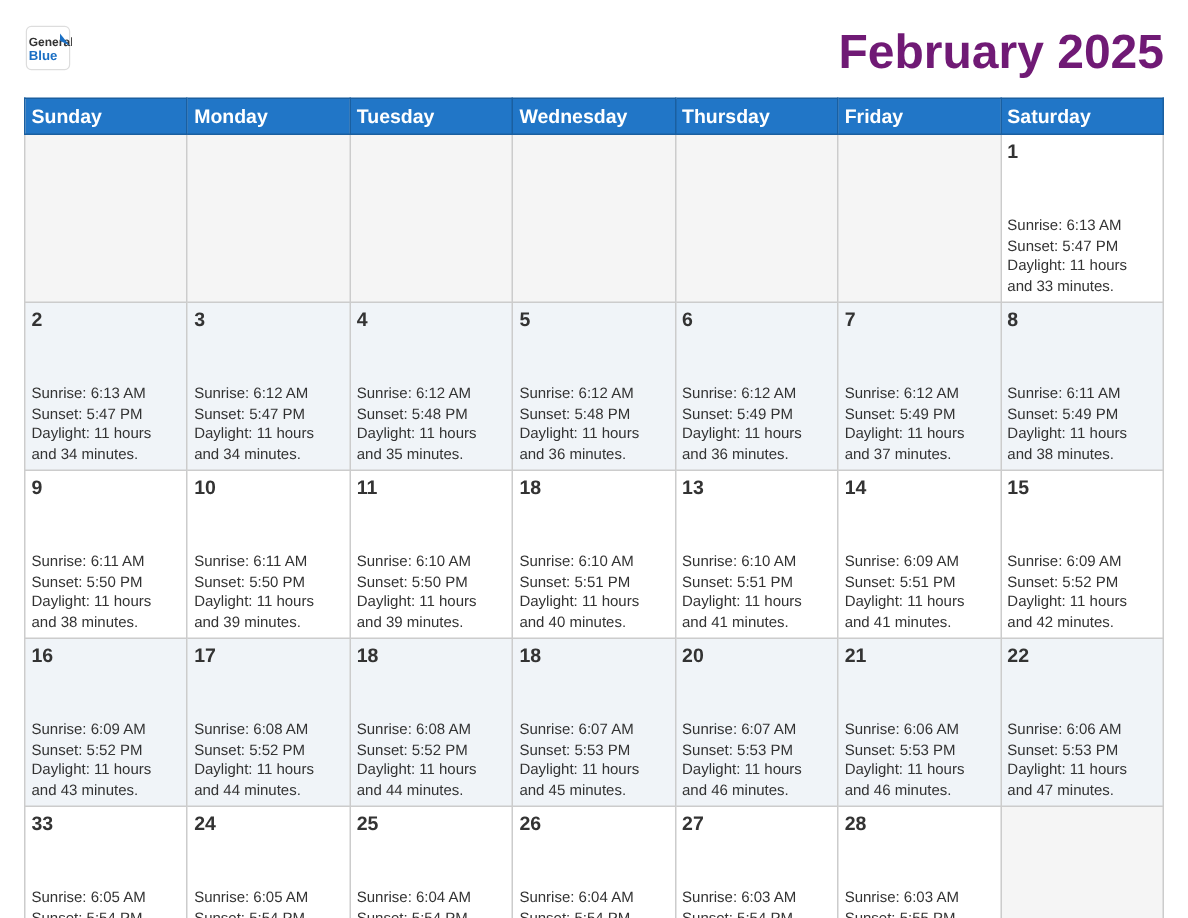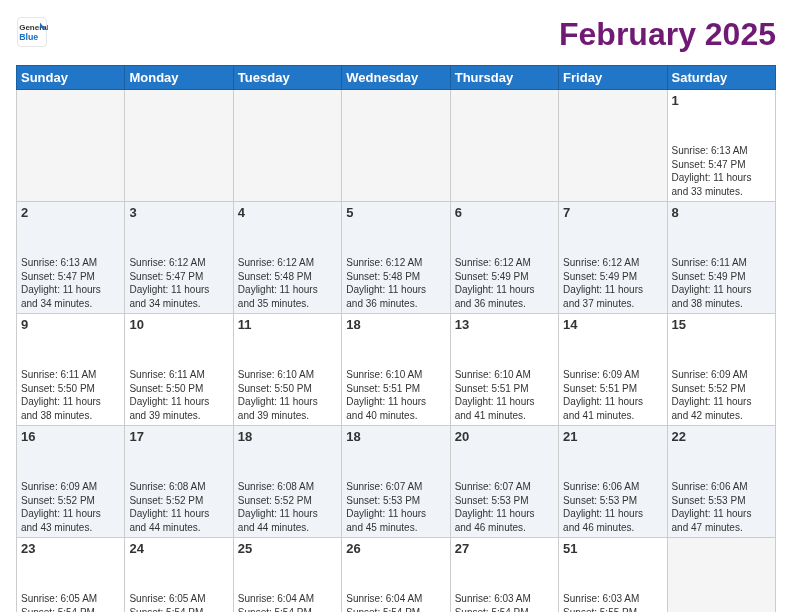--- a/index.html
+++ b/index.html
@@ -282,21 +282,21 @@
         <td>
           <span class="day-num">22</span>
           <div class="day-info" style="white-space: pre-line;">Sunrise: 6:06 AM
 Sunset: 5:53 PM
 Daylight: 11 hours
 and 47 minutes.</div>
         </td>
       </tr>
       <tr>
         <td>
-          <span class="day-num">23</span>
+          <span class="day-num">33</span>
           <div class="day-info" style="white-space: pre-line;">Sunrise: 6:05 AM
 Sunset: 5:54 PM
 Daylight: 11 hours
 and 48 minutes.</div>
         </td>
         <td>
           <span class="day-num">24</span>
           <div class="day-info" style="white-space: pre-line;">Sunrise: 6:05 AM
 Sunset: 5:54 PM
 Daylight: 11 hours
@@ -317,21 +317,21 @@
 and 50 minutes.</div>
         </td>
         <td>
           <span class="day-num">27</span>
           <div class="day-info" style="white-space: pre-line;">Sunrise: 6:03 AM
 Sunset: 5:54 PM
 Daylight: 11 hours
 and 51 minutes.</div>
         </td>
         <td>
-          <span class="day-num">51</span>
+          <span class="day-num">28</span>
           <div class="day-info" style="white-space: pre-line;">Sunrise: 6:03 AM
 Sunset: 5:55 PM
 Daylight: 11 hours
 and 51 minutes.</div>
         </td>
         <td class="empty"></td>
       </tr>
     </tbody>
 </table>
 

